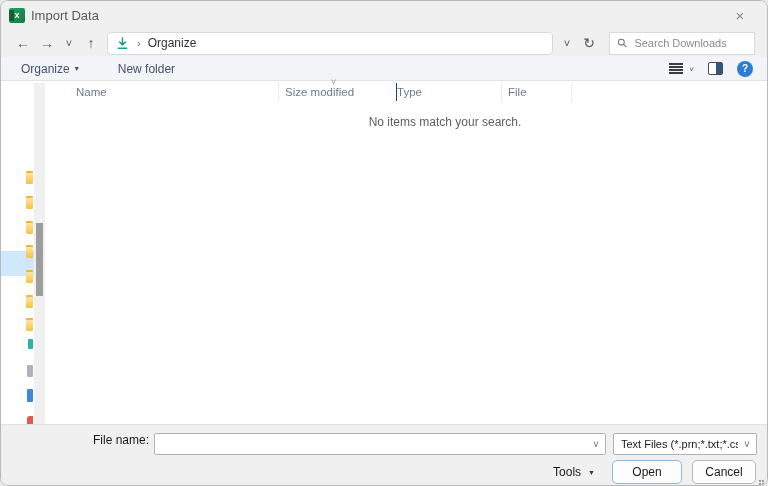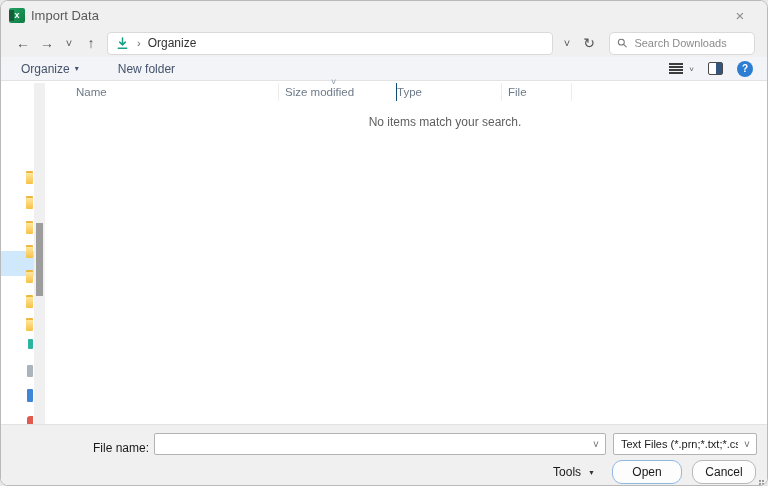--- a/index.html
+++ b/index.html
@@ -17,21 +17,21 @@
   
   .navbar { height:28px; background:#f0f0f0; display:flex; align-items:center; padding:0 12px 0 10px; }
   .nav-btn { width:24px; height:24px; display:flex; align-items:center; justify-content:center; font-size:14px; color:#555; border-radius:4px; }
   .nav-btn.small { font-size:11px; width:20px; }
   .addressbar { margin-left:4px; width:446px; height:23px; background:#fff; border:1px solid #d9d9d9; border-radius:4px; display:flex; align-items:center; padding:0 8px; }
   .dl-icon { width:13px; height:13px; }
   .crumb-sep { margin:0 7px 0 8px; color:#666; font-size:11px; }
   .crumb { font-size:12px; color:#333; }
   .addr-caret { width:22px; height:24px; margin-left:3px; display:flex; align-items:center; justify-content:center; color:#555; font-size:11px; }
   .refresh-btn { width:22px; height:24px; display:flex; align-items:center; justify-content:center; color:#555; font-size:14px; }
-  .searchbox { margin-left:9px; width:146px; height:23px; background:#fff; border:1px solid #d9d9d9; border-radius:5px; display:flex; align-items:center; padding:0 7px; }
+  .searchbox { margin-left:9px; width:146px; height:23px; background:#fff; border:1px solid #d9d9d9; border-radius:0; display:flex; align-items:center; padding:0 7px; }
   .searchbox input { border:none; outline:none; width:100%; font-size:11px; color:#333; margin-left:7px; background:transparent; }
   .searchbox input::placeholder { color:#8b8b8b; }
 
   
   .cmdbar { height:24px; background:#f2f4f7; border-bottom:1px solid #e3e3e3; display:flex; align-items:center; padding:0 14px 0 20px; font-size:12px; color:#44526b; }
   .cmd { display:flex; align-items:center; height:20px; }
   .cmd .caret { font-size:8px; margin-left:5px; color:#44526b; }
   .cmd + .cmd { margin-left:39px; }
   .cmdbar-right { margin-left:auto; display:flex; align-items:center; gap:14px; }
   .viewlist-icon { position:relative; width:14px; height:10px; }
@@ -61,31 +61,31 @@
   .hcell { display:flex; align-items:center; position:relative; }
   .hcell .sort { position:absolute; top:-6px; left:52px; font-size:9px; color:#8a94a2; }
   .h-name { width:232px; padding-left:30px; }
   .h-date { width:118px; padding-left:6px; border-left:1px solid #ececec; }
   .h-type { width:105px; padding-left:0; border-left:1px solid #0c4a6e; }
   .h-size { width:71px; padding-left:6px; border-left:1px solid #ececec; border-right:1px solid #ececec; }
   .empty-msg { margin-top:14px; text-align:center; font-size:12px; color:#5f5f5f; width:710px;margin-left:44px; }
 
   
   .footer { position:absolute; left:0; bottom:0; width:100%; height:61px; background:#f0f0f0; border-top:1px solid #e2e2e2; }
-  .f-row1 { display:flex; align-items:flex-end; margin-top:8px; height:22px; }
+  .f-row1 { display:flex; align-items:flex-start; margin-top:8px; height:22px; }
   .fname-label { width:148px; text-align:right; font-size:12px; color:#1a1a1a; }
   .fname-combo { margin-left:5px; width:452px; height:22px; background:#fff; border:1px solid #b3b3b3; border-radius:2px; display:flex; align-items:center; }
   .fname-combo input { flex:1; border:none; outline:none; height:100%; padding:0 6px; font-size:12px; background:transparent; }
   .combo-caret { width:18px; text-align:center; color:#666; font-size:10px; }
   .ftype-combo { margin-left:7px; width:144px; height:22px; background:#fff; border:1px solid #b3b3b3; border-radius:2px; display:flex; align-items:center; font-size:11px; color:#1a1a1a; }
   .ftype-combo .val { flex:1; padding-left:7px; white-space:nowrap; overflow:hidden; }
   .f-row2 { display:flex; align-items:center; justify-content:flex-end; margin-top:5px; height:24px; padding-right:11px; }
   .tools { display:flex; align-items:center; font-size:12px; color:#1a1a1a; margin-right:17px; }
   .tools .tcaret { font-size:7px; margin-left:7px; color:#333; }
-  .btn { height:24px; border-radius:10px; background:#fdfdfd; font-size:12px; color:#1a1a1a; display:flex; align-items:center; justify-content:center; }
+  .btn { height:24px; border-radius:5px; background:#fdfdfd; font-size:12px; color:#1a1a1a; display:flex; align-items:center; justify-content:center; }
   .btn-open { width:70px; border:1px solid #8fb8e0; margin-right:10px; }
   .btn-cancel { width:64px; border:1px solid #b8b8b8; }
   .resize-grip { position:absolute; right:3px; bottom:3px; width:8px; height:8px; }
   .resize-grip::before { content:""; position:absolute; right:0; bottom:0; width:2px; height:2px; background:#9a9a9a; box-shadow:-3px 3px 0 #9a9a9a, 0 3px 0 #9a9a9a, -3px 0 0 #9a9a9a, -6px 6px 0 transparent; }
 </style>
 </head>
 <body>
 
 <div class="window">
 

